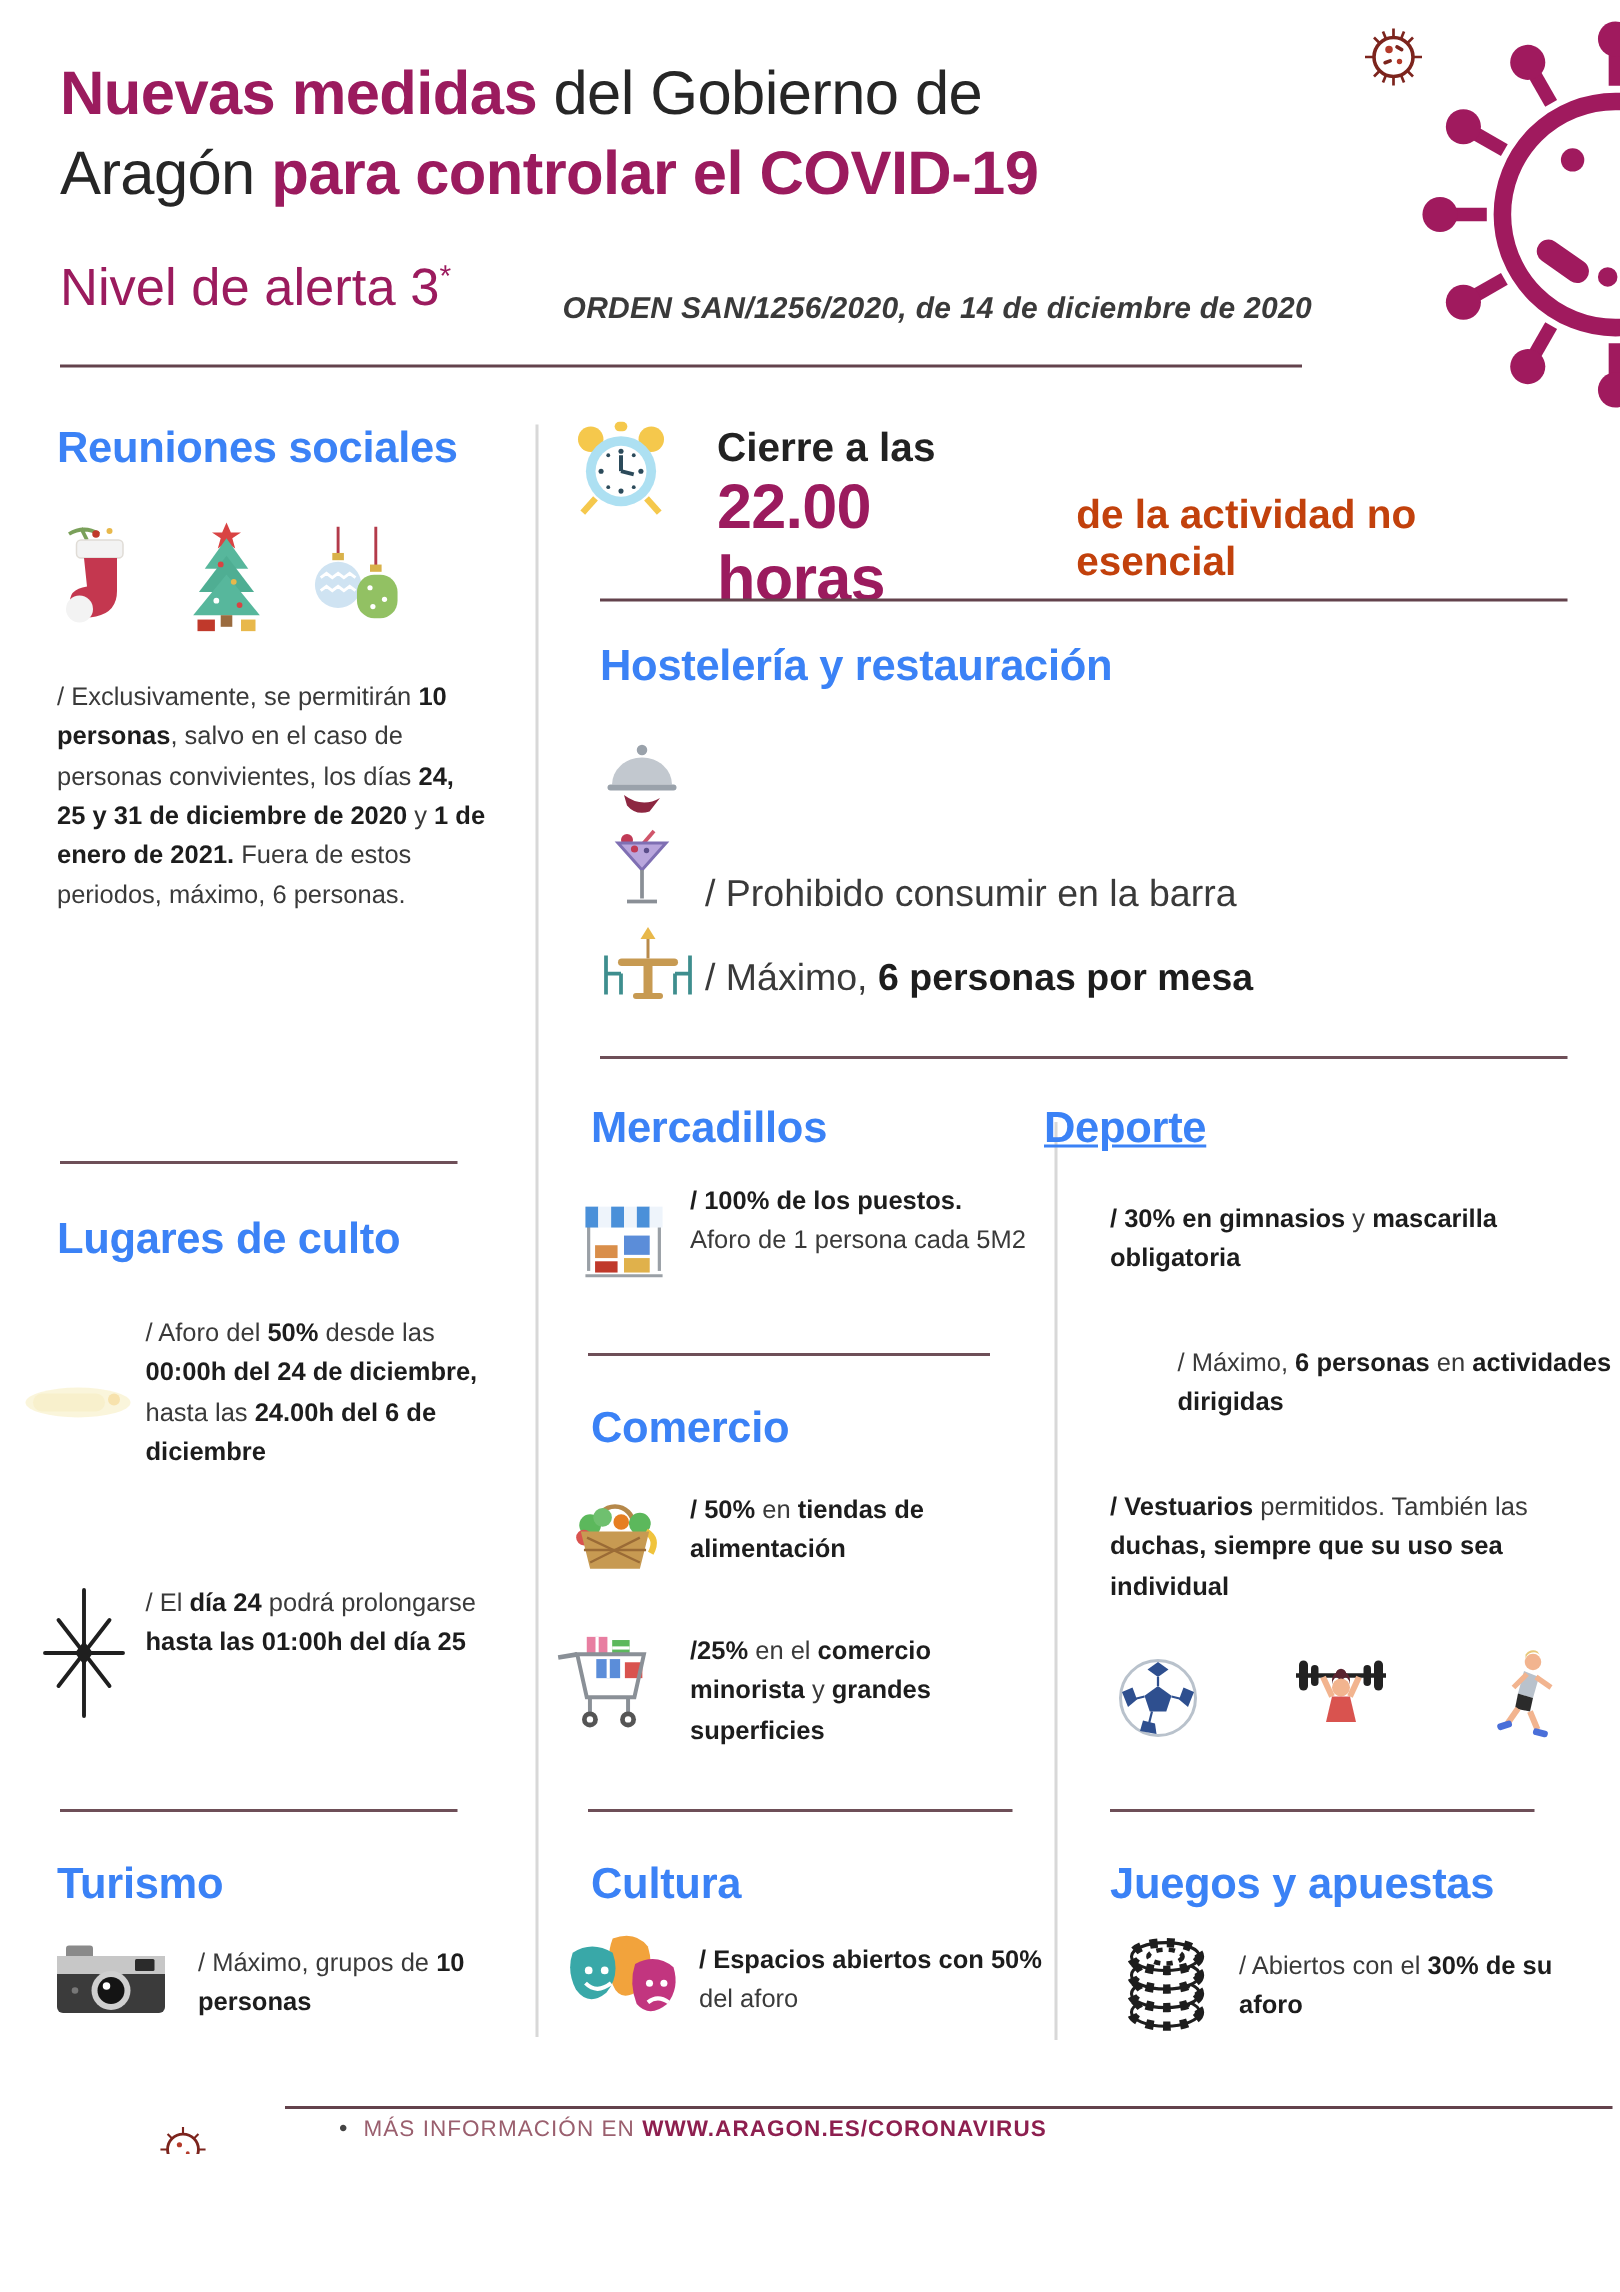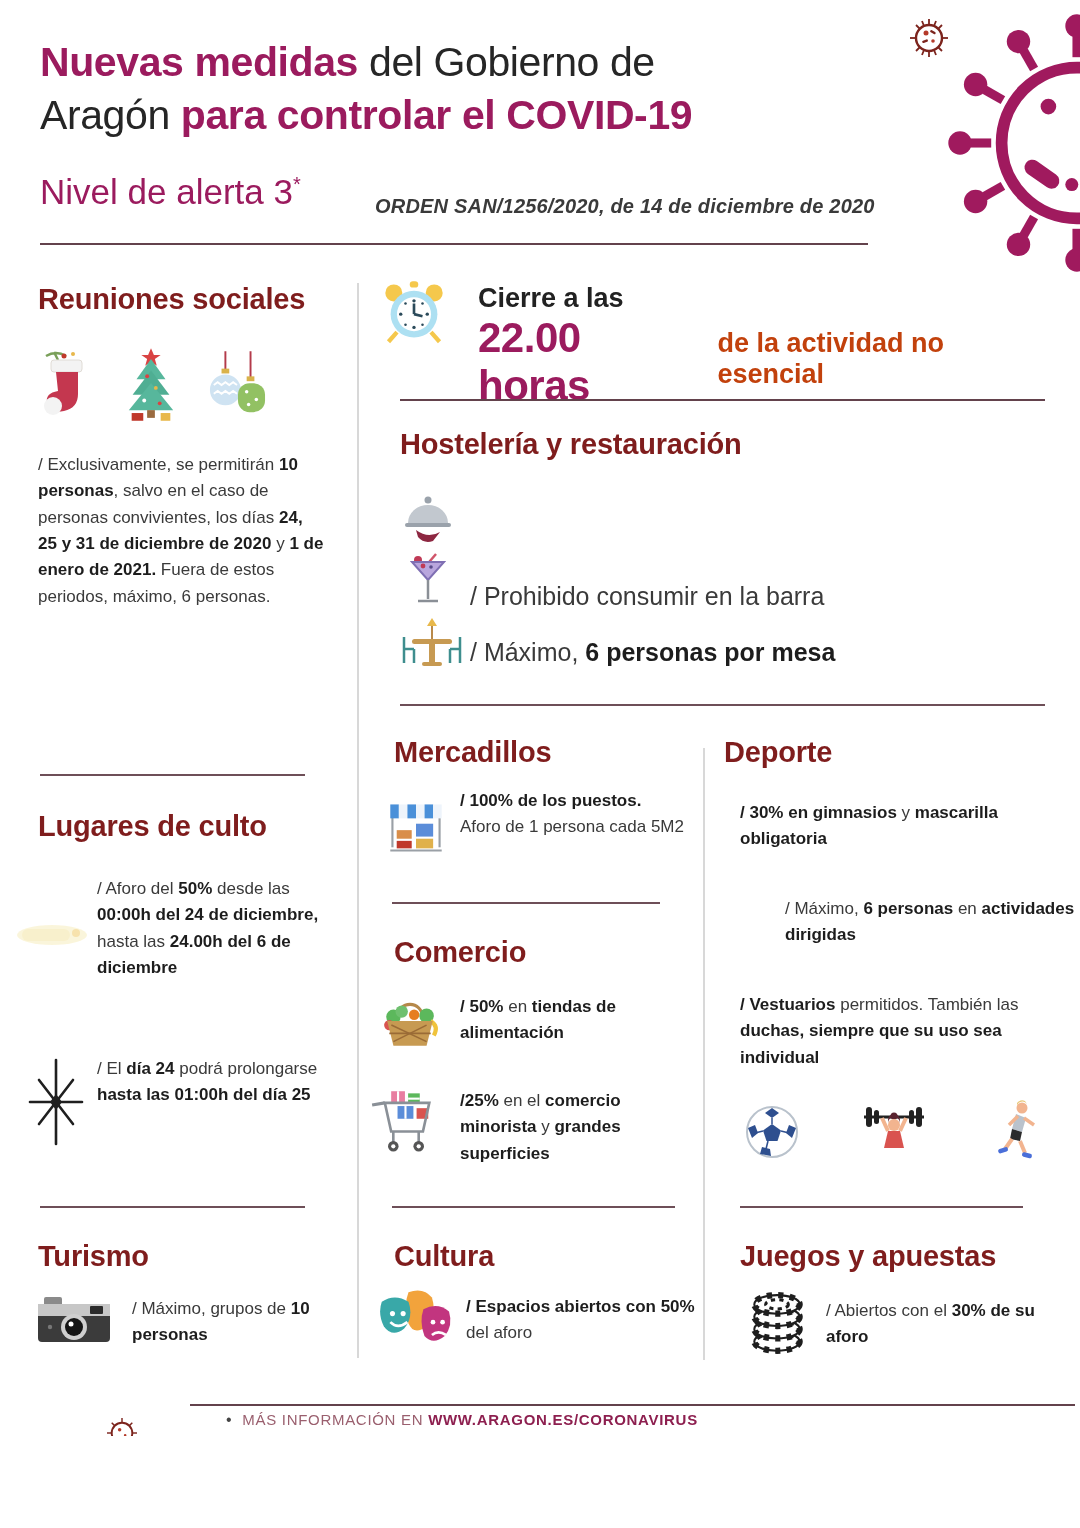--- a/index.html
+++ b/index.html
@@ -3,21 +3,21 @@
 <meta charset="utf-8">
 <style>
   html,body{margin:0;padding:0;background:#ffffff;font-family:"Liberation Sans",sans-serif;}
   .page{position:relative;width:1080px;height:1436px;background:#fff;overflow:hidden;}
   .abs{position:absolute;}
   .title{font-size:41px;line-height:1.3;font-weight:400;color:#262626;letter-spacing:-0.4px;}
   .title b{color:#9b1b5e;font-weight:700;}
   .alert{font-size:35px;font-weight:400;color:#9b1b5e;}
   .alert sup{font-size:20px;}
   .order{font-size:20px;font-style:italic;font-weight:700;color:#3a3a3a;letter-spacing:0.2px;}
-  .sechead{font-size:29px;font-weight:700;color:#7f1d1d;letter-spacing:-0.2px;}
+  .sechead{font-size:29px;font-weight:700;color:#3b82f6;letter-spacing:-0.2px;}
   .txt{font-size:17px;line-height:1.55;color:#3a3a3a;}
   .txt25{font-size:25px;line-height:1.5;color:#3a3a3a;}
   .txt b{color:#1d1d1d;}
   .txt25 b{color:#1d1d1d;}
   .rule{height:2px;background:#63424c;}
   .thinrule{height:2px;background:#6e4f58;}
   .vrule{width:2px;background:#d8d8d8;}
   .closure-line1{font-size:27px;font-weight:700;color:#222;}
   .closure-time{font-size:42px;font-weight:700;color:#9b1b5e;letter-spacing:-0.5px;}
   .closure-suffix{font-size:27px;font-weight:700;color:#c2410c;margin-left:14px;}
@@ -350,21 +350,21 @@
     <path d="M11 32 q7 7 16 0" stroke="#fff" stroke-width="2.5" fill="none"></path>
     <path d="M42 20 q13 -7 24 2 q4 13 -4 23 q-11 9 -19 0 q-5 -13 -1 -25 z" fill="#c2357f"></path>
     <circle cx="51" cy="32" r="2.2" fill="#fff"></circle>
       <circle cx="60" cy="32" r="2.2" fill="#fff"></circle>
     <path d="M50 44 q6 -5 13 0" stroke="#fff" stroke-width="2.5" fill="none"></path>
   </svg>
   <div class="abs txt" style="left:466px;top:1294px;width:240px;">
     <b>/ </b><b>Espacios abiertos con 50%</b><span> del aforo</span>
   </div>
 
-  <div class="abs sechead" style="left:724px;top:736px;">Deporte</div>
+  <div class="abs sechead" style="left:696px;top:736px;text-decoration:underline;">Deporte</div>
 
   <div class="abs txt" style="left:740px;top:800px;width:305px;">
     <b>/ </b><b>30% en gimnasios</b><span> y </span><b>mascarilla obligatoria</b>
   </div>
   <div class="abs txt" style="left:740px;top:896px;width:305px;margin-left:45px;">
     <span>/ Máximo, </span><b>6 personas</b><span> en </span><b>actividades dirigidas</b>
   </div>
   <div class="abs txt" style="left:740px;top:992px;width:305px;">
     <b>/ </b><b>Vestuarios</b><span> permitidos. También las </span><b>duchas, siempre que su uso sea individual</b>
   </div>

